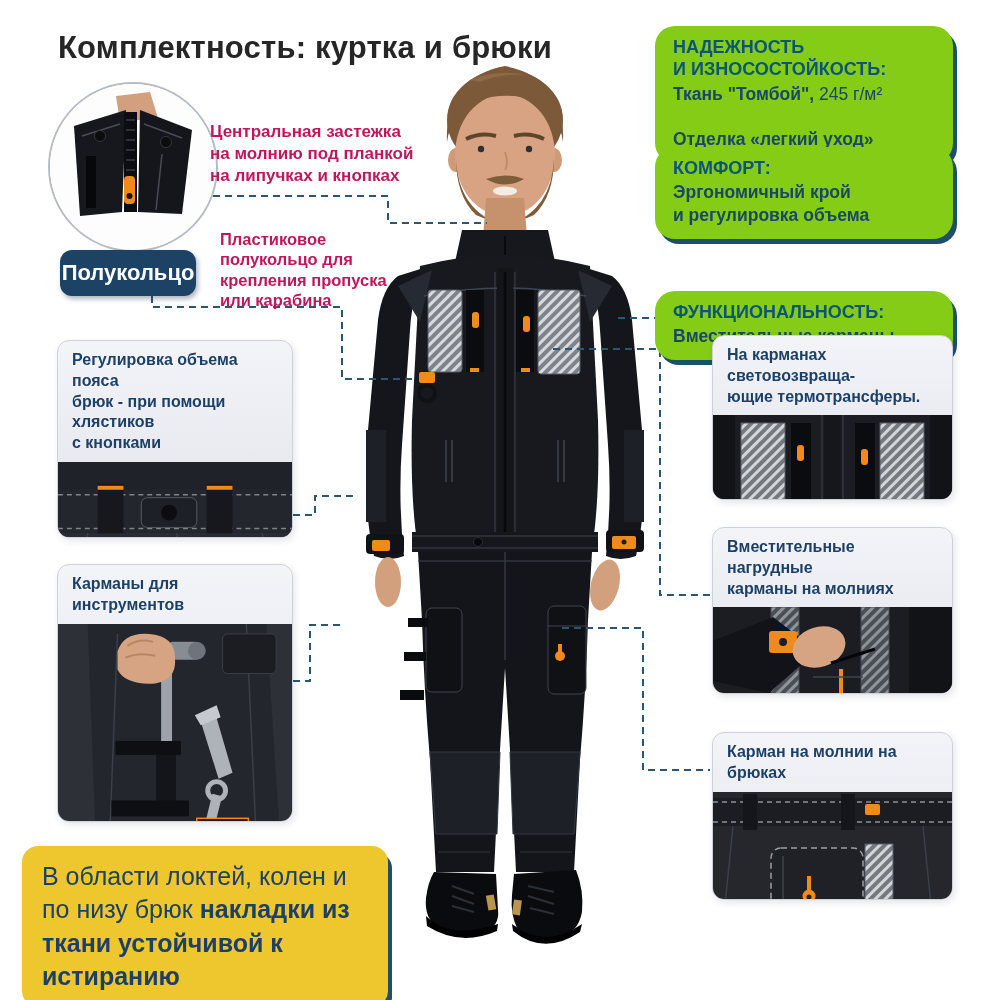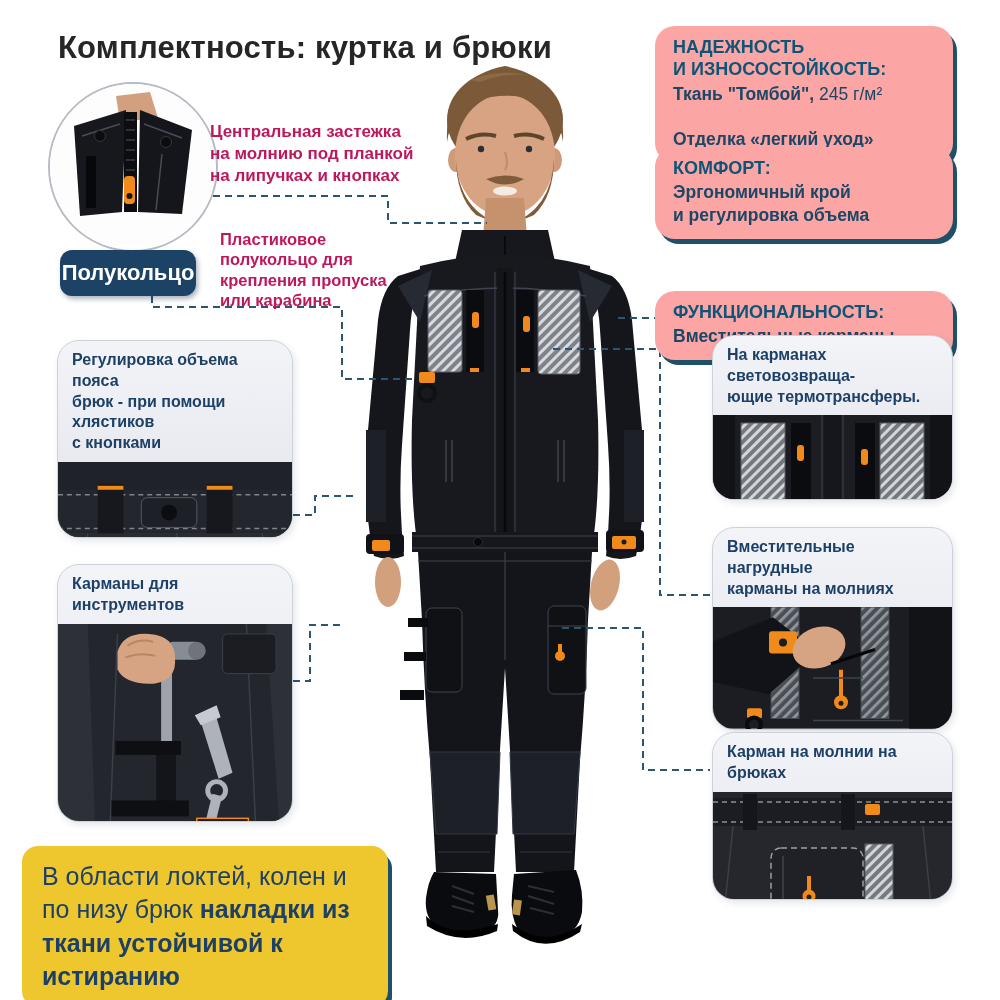--- a/index.html
+++ b/index.html
@@ -16,37 +16,37 @@
                 border:2px solid #b7bbc3;background:#fff;z-index:2;}
 
   .ann{font-weight:700;color:#be185d;white-space:pre-line;z-index:2;}
   .ann1{left:210px;top:121px;width:220px;font-size:17px;line-height:1.3;}
   .ann2{left:220px;top:229px;width:170px;font-size:16.5px;line-height:1.24;}
 
   .chip{left:60px;top:250px;width:136px;height:46px;background:#1c4266;color:#ffffff;border-radius:12px;
         font-size:22px;font-weight:700;display:flex;align-items:center;justify-content:center;
         box-shadow:2px 3px 5px rgba(20,40,70,.35);z-index:2;}
 
-  .benefit{left:655px;width:298px;background:#fca5a5;border-radius:20px;box-shadow:4px 5px 0 #1f5069;
+  .benefit{left:655px;width:298px;background:#84cc16;border-radius:20px;box-shadow:4px 5px 0 #1f5069;
            padding:10px 18px 12px;box-sizing:border-box;z-index:2;}
   .benefit-heading{font-size:18px;font-weight:800;color:#0c5578;line-height:1.24;white-space:pre-line;}
   .benefit-body{font-size:17.5px;font-weight:700;color:#1a4766;line-height:1.3;white-space:pre-line;margin-top:2px;}
   .benefit-body .reg{font-weight:400;}
   .b1{top:26px;} .b2{top:147px;} .b3{top:243px;margin-top:48px;}
 
-  .card{background:linear-gradient(180deg,#f3f4f8 0%,#e1e4eb 100%);border:1px solid #ccd1db;border-radius:22px;
+  .card{background:linear-gradient(180deg,#f3f4f8 0%,#e1e4eb 100%);border:1px solid #ccd1db;border-radius:12px;
         overflow:hidden;box-shadow:2px 3px 7px rgba(40,50,70,.12);display:flex;flex-direction:column;
         box-sizing:border-box;z-index:2;}
   .card-title{padding:9px 14px 8px;font-size:16px;font-weight:700;color:#1d4066;line-height:1.3;white-space:pre-line;}
   .card-photo{flex:1;}
   .card-photo svg{width:100%;height:100%;}
   .lc1{left:57px;top:340px;width:236px;height:198px;}
   .lc2{left:57px;top:564px;width:236px;height:258px;}
   .rc1{left:712px;top:335px;width:241px;height:165px;}
-  .rc2{left:712px;top:527px;width:241px;height:203px;}
+  .rc2{left:712px;top:527px;width:241px;height:167px;}
   .rc3{left:712px;top:732px;width:241px;height:168px;}
 
   .note{left:22px;top:846px;width:366px;min-height:128px;background:#eec62e;border-radius:16px;
         box-shadow:5px 6px 0 -1px #1f5069;padding:14px 20px;font-size:25px;line-height:1.33;color:#1d4066;
         box-sizing:border-box;z-index:2;}
   .note .bold{font-weight:700;}
 </style>
 </head>
 <body>
 

